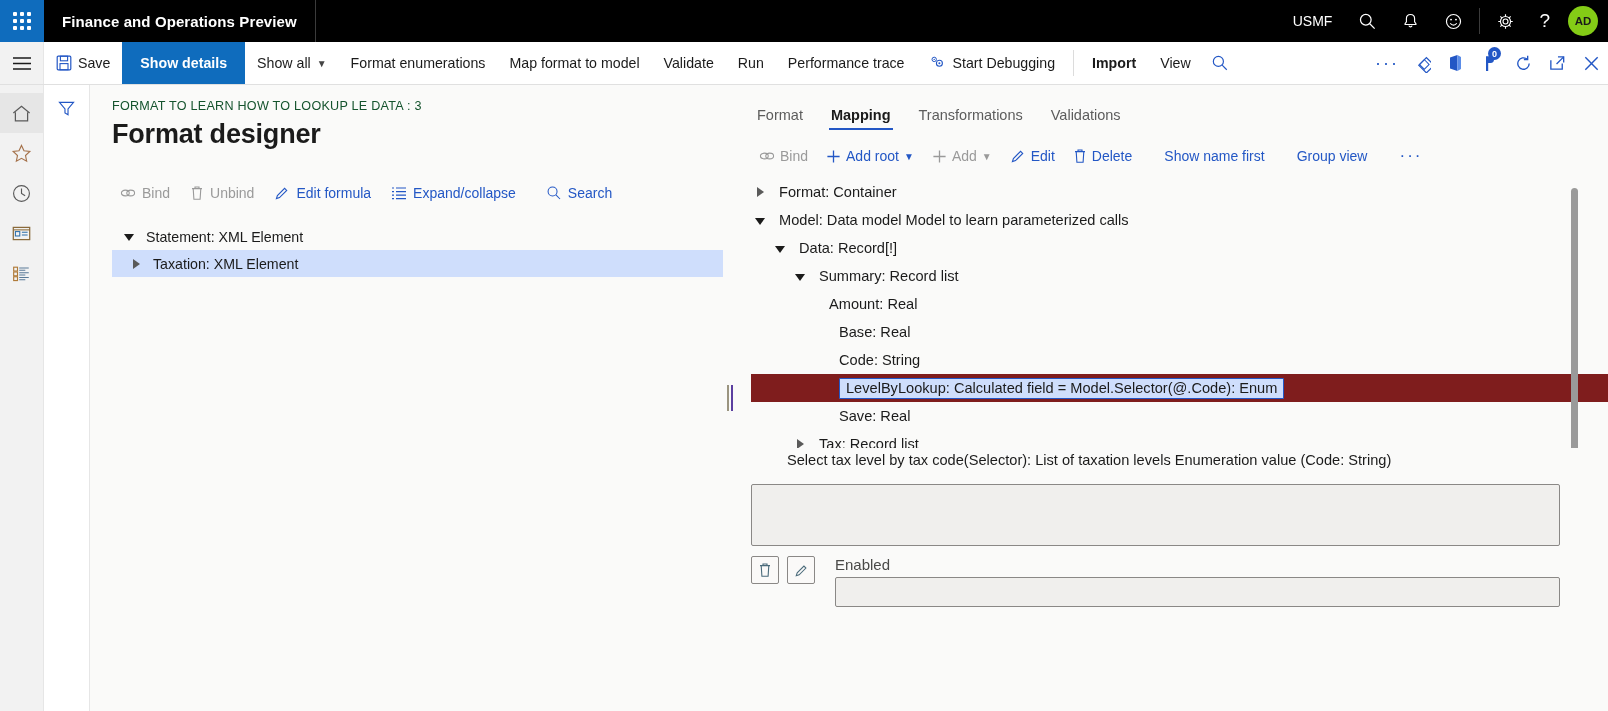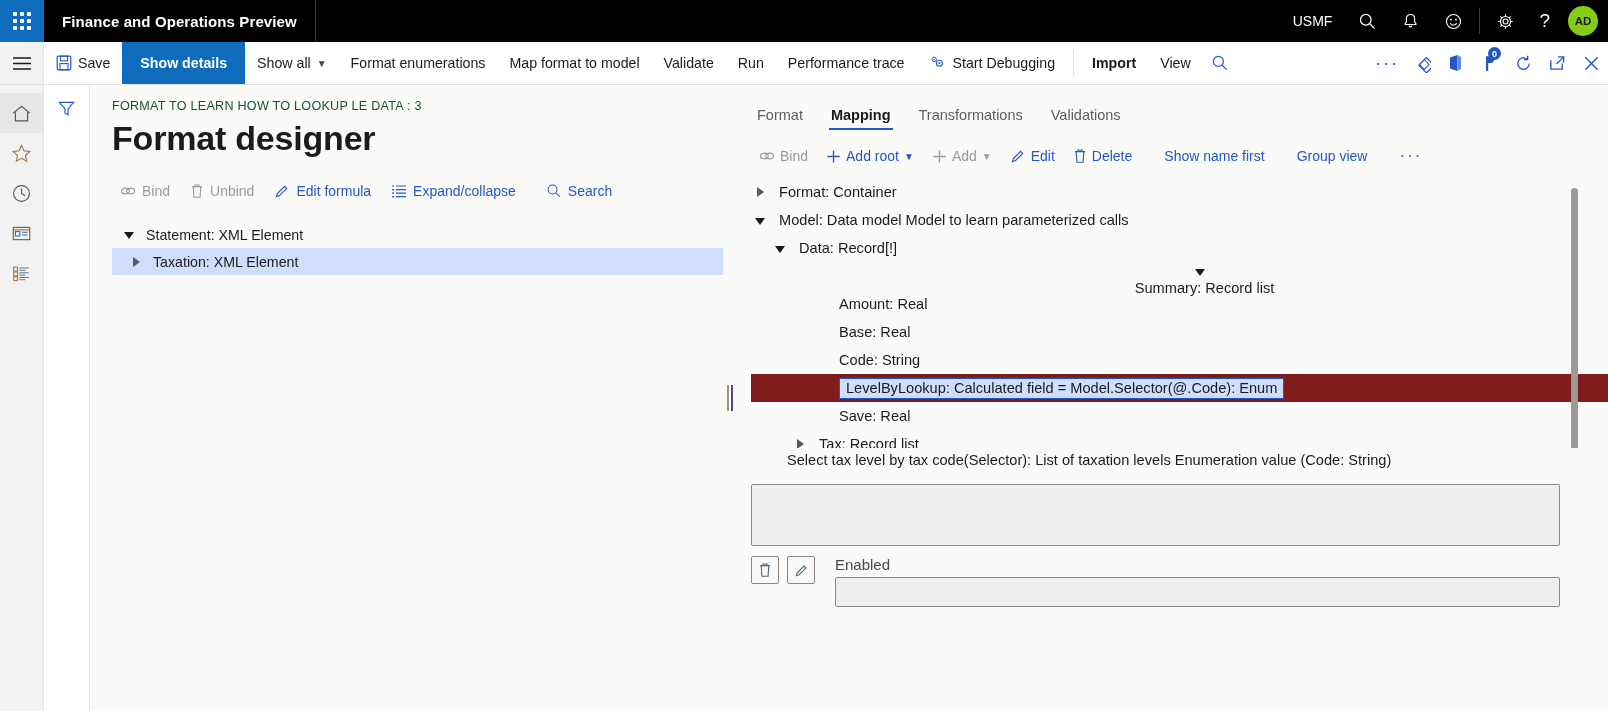--- a/index.html
+++ b/index.html
@@ -91,22 +91,22 @@
     overflow: hidden;
   }
 
   
   .leftpane { width: 633px; padding: 14px 0 0 22px; position: relative; }
   .breadcrumb {
     font-size: 12.6px; color: #14532d; letter-spacing: .25px;
     text-transform: uppercase; margin-bottom: 6px;
   }
   .page-title {
-    font-size: 34px; font-weight: bold; color: #1b1b1b; letter-spacing: -.2px;
-    margin-bottom: 21px;
+    font-size: 27px; font-weight: bold; color: #1b1b1b; letter-spacing: -.2px;
+    margin-bottom: 31px;
   }
   .mini-toolbar { display: flex; align-items: center; gap: 4px; margin-bottom: 18px; }
   .mt-btn {
     display: flex; align-items: center; gap: 6px; padding: 4px 8px;
     font-size: 14px; color: #2357c5; cursor: pointer; border-radius: 2px;
   }
   .mt-btn.disabled { color: #9a9a9a; cursor: default; }
 
   .tree { margin-left: 0; width: 611px; }
   .tnode {
@@ -530,29 +530,29 @@
                 <span class="tri-down"></span>
               </span>
               <span class="mlabel" style="margin-left: 10px;">Model: Data model Model to learn parameterized calls</span>
             </div>
             <div class="mnode" style="padding-left: 20px;">
               <span class="tw">
                 <span class="tri-down"></span>
               </span>
               <span class="mlabel" style="margin-left: 10px;">Data: Record[!]</span>
             </div>
-            <div class="mnode" style="padding-left: 40px; flex-direction: column;">
+            <div class="mnode" style="padding-left: 40px;">
               <span class="tw">
                 <span class="tri-down"></span>
               </span>
               <span class="mlabel" style="margin-left: 10px;">Summary: Record list</span>
             </div>
             <div class="mnode" style="padding-left: 60px;">
               <span class="tw"></span>
-              <span class="mlabel" style="margin-left: 10px;">Amount: Real</span>
+              <span class="mlabel" style="">Amount: Real</span>
             </div>
             <div class="mnode" style="padding-left: 60px;">
               <span class="tw"></span>
               <span class="mlabel" style="margin-left: 10px;">Base: Real</span>
             </div>
             <div class="mnode" style="padding-left: 60px;">
               <span class="tw"></span>
               <span class="mlabel" style="margin-left: 10px;">Code: String</span>
             </div>
             <div class="mnode selected-row" style="padding-left: 60px;">

